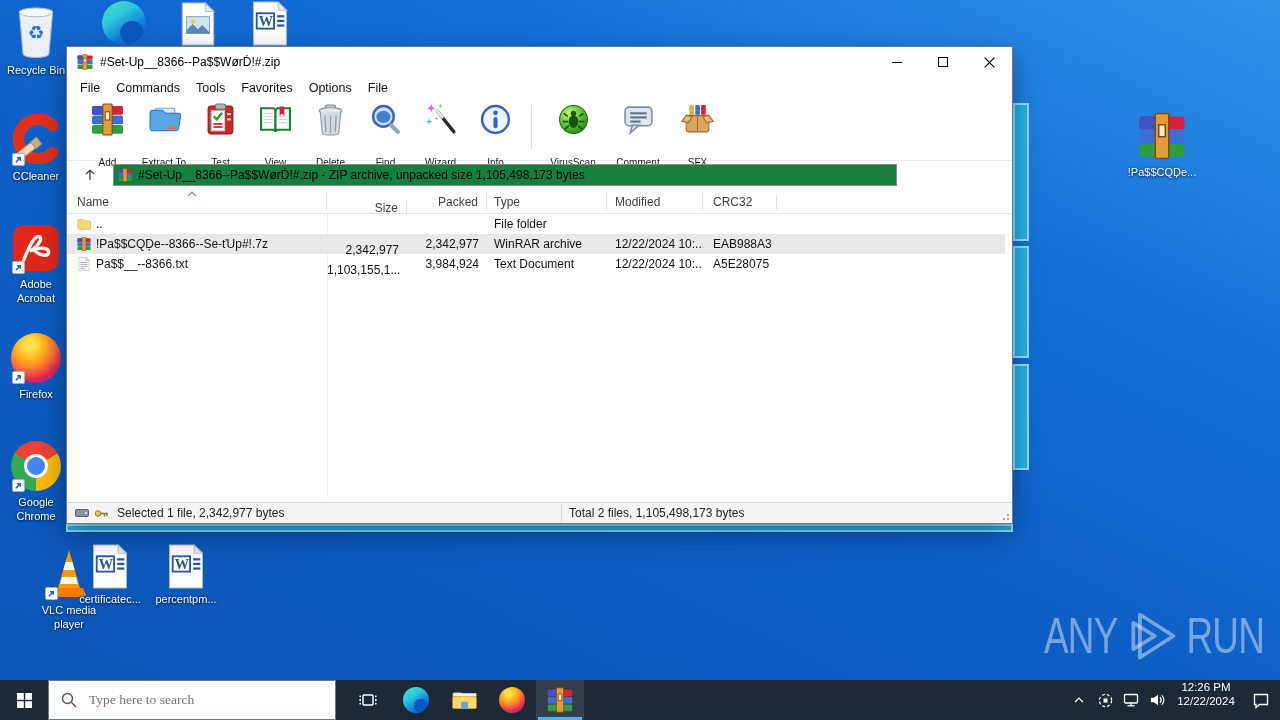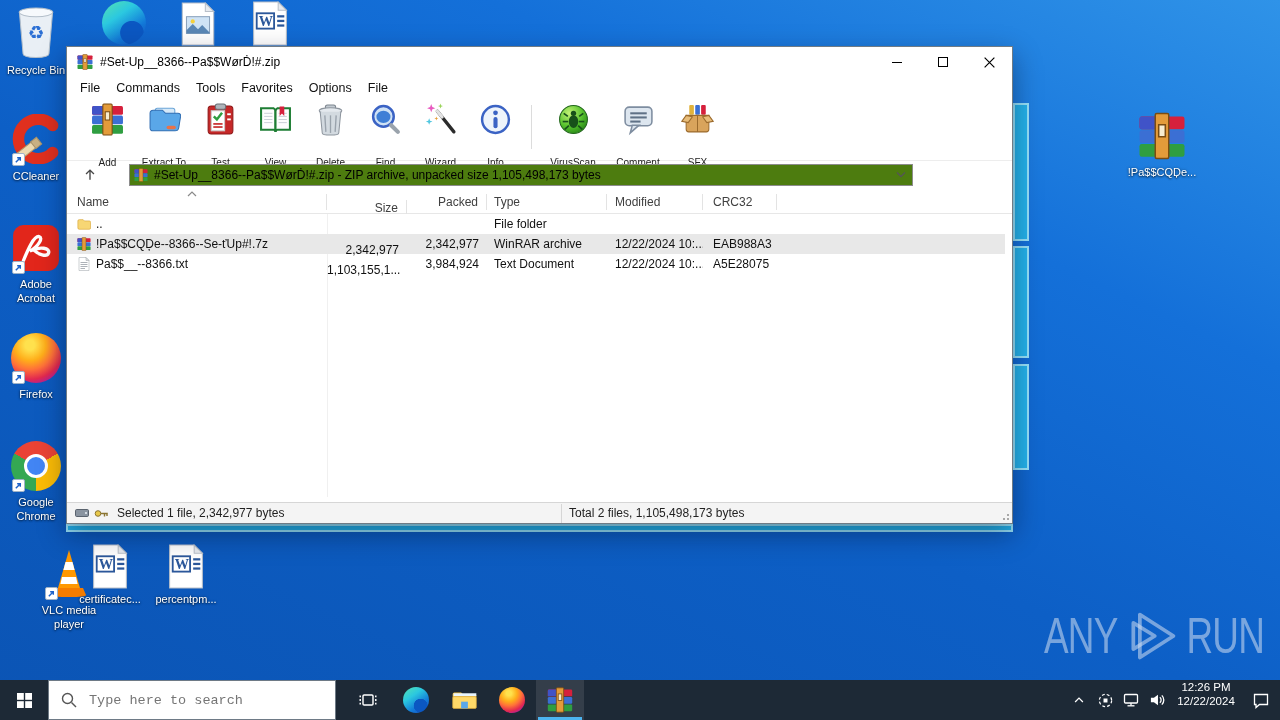--- a/index.html
+++ b/index.html
@@ -37,21 +37,21 @@
   .menubar{position:absolute;left:0;top:30px;right:0;height:22px;display:flex;align-items:center;padding-left:5px;}
   .menu-item{padding:0 8px;font-size:12.5px;color:#111;}
   .toolbar{position:absolute;left:0;top:52px;right:0;height:62px;display:flex;align-items:flex-start;padding-left:13px;border-bottom:1px solid #ededed;box-sizing:border-box;}
   .tool-btn{width:55px;display:flex;flex-direction:column;align-items:center;padding-top:4px;}
   .tool-btn.w58{width:58px}.tool-btn.w66{width:66px}.tool-btn.w64{width:64px}
   .tool-ico{width:33px;height:33px;}
   .tool-label{margin-top:21px;font-size:10px;color:#222;white-space:nowrap;}
   .tool-sep{width:1px;height:44px;background:#dcdcdc;margin:6px 8px 0 8px;}
   .addr-row{position:absolute;left:0;top:115px;right:0;height:25px;display:flex;align-items:center;}
   .up-btn{width:30px;height:22px;margin-left:8px;display:flex;align-items:center;justify-content:center;}
-  .combo{margin-left:24px;width:784px;height:22px;border:1px solid #8c8c8c;box-sizing:border-box;display:flex;align-items:center;background:#4d7c0f;}
+  .combo{margin-left:8px;width:784px;height:22px;border:1px solid #8c8c8c;box-sizing:border-box;display:flex;align-items:center;background:#15803d;}
   .combo-ico{width:14px;height:14px;margin-left:4px;flex:none;}
   .combo-text{margin-left:6px;font-size:12px;color:#000;white-space:nowrap;overflow:hidden;flex:1;}
   .combo-chevron{flex:none;margin-right:6px;}
   
   .lhead{position:absolute;left:0;top:144px;right:0;height:22px;display:flex;align-items:center;border-bottom:1px solid #e7e7e7;color:#404040;}
   .lhead .cell{border-right:1px solid #e3e3e3;height:16px;line-height:16px;box-sizing:border-box;}
   .col-name{width:260px;padding-left:10px;}
   .col-size{width:80px;text-align:right;padding-right:8px;margin-top:12px;}
   .col-packed{width:80px;text-align:right;padding-right:8px;}
   .col-type{width:120px;padding-left:7px;}
@@ -69,21 +69,21 @@
   .statusbar{position:absolute;left:0;right:0;bottom:0;height:20px;background:#f4f4f4;border-top:1px solid #d6d6d6;display:flex;align-items:center;font-size:12px;color:#222;}
   .st-icons{margin-left:8px;display:flex;gap:4px;align-items:center;}
   .st-left{margin-left:8px;}
   .st-sep{position:absolute;left:494px;top:1px;bottom:0;width:1px;background:#d6d6d6;}
   .st-right{position:absolute;left:502px;}
   .grip{position:absolute;right:2px;bottom:2px;width:10px;height:10px;}
   
   .taskbar{position:absolute;left:0;bottom:0;width:1280px;height:40px;background:#1d2936;z-index:30;display:flex;align-items:center;}
   .tb-btn{width:48px;height:40px;display:flex;align-items:center;justify-content:center;flex:none;}
   .tb-search{width:288px;height:40px;background:#fff;border:1px solid #6e7a86;box-sizing:border-box;display:flex;align-items:center;flex:none;}
-  .tb-search input{border:none;outline:none;font-size:13.5px;color:#444;width:220px;margin-left:10px;font-family:Liberation Mono, monospace;background:transparent;}
+  .tb-search input{border:none;outline:none;font-size:13.5px;color:#444;width:220px;margin-left:10px;font-family:Liberation Serif, serif;background:transparent;}
   .tb-icon-btn{width:48px;height:40px;display:flex;align-items:center;justify-content:center;flex:none;position:relative;}
   .tb-icon-btn.active{background:rgba(255,255,255,.10);}
   .tb-icon-btn.active::after{content:"";position:absolute;left:2px;right:2px;bottom:0;height:3px;background:#4cb4f0;}
   .tray{position:absolute;right:0;top:0;height:40px;display:flex;align-items:flex-start;}
   .tray-btn{height:40px;display:flex;align-items:center;justify-content:center;width:26px;flex:none;}
   .clock{width:64px;text-align:center;color:#fff;font-size:11.5px;line-height:14px;flex:none;margin:0 4px;}
 </style>
 </head>
 <body>
 

